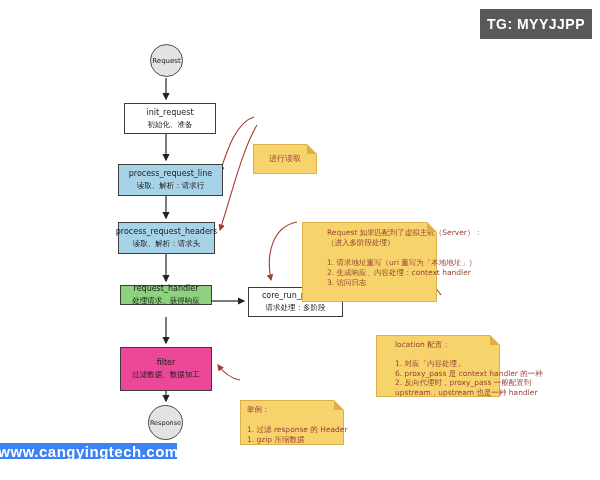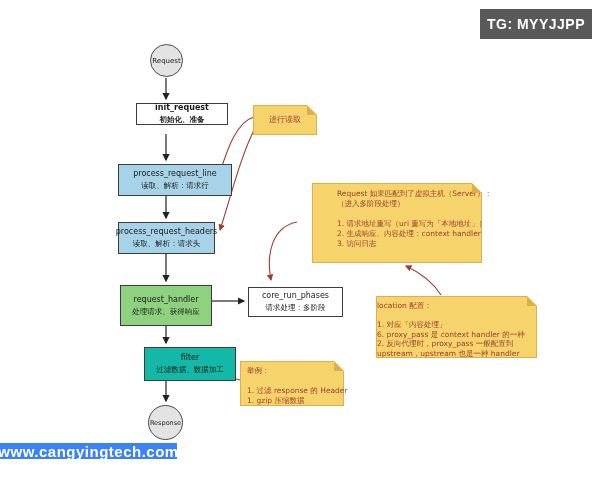--- a/index.html
+++ b/index.html
@@ -27,42 +27,42 @@
   #start-circle { left:150px; top:44px; width:33px; height:33px; }
   #end-circle { left:148px; top:405px; width:35px; height:35px; font-size:6.5px; }
   
   .node {
     position:absolute; border:1px solid #3c3c3c; background:#fff;
     display:flex; flex-direction:column; align-items:center; justify-content:center;
     text-align:center; color:#1a1a1a; line-height:12px;
   }
   .node .node-name { font-size:8px; }
   .node .node-desc { font-size:7.5px; }
-  #node-init { left:136px; top:103px; width:92px; height:22px;font-weight:bold; }
-  #node-line { left:118px; top:164px; width:114px; height:32px; background:#a6d3e8; }
+  #node-init { left:124px; top:103px; width:92px; height:31px; }
+  #node-line { left:118px; top:164px; width:105px; height:32px; background:#a6d3e8; }
   #node-headers { left:118px; top:222px; width:97px; height:32px; background:#a6d3e8; }
-  #node-handler { left:120px; top:285px; width:92px; height:41px; background:#8ed17e; }
+  #node-handler { left:120px; top:285px; width:92px; height:20px; background:#8ed17e; }
   #node-core { left:248px; top:287px; width:95px; height:30px; }
-  #node-filter { left:120px; top:347px; width:92px; height:34px; background:#14b8a6;margin-left:24px; }
+  #node-filter { left:120px; top:347px; width:92px; height:44px; background:#ec4899; }
   
   .note {
     position:absolute; background:#f6d36b; border:1px solid #dcb149;
-    color:#993f33; font-size:7.5px; padding:5px 6px; line-height:10px;
+    color:#993f33; font-size:7.5px; padding:5px 6px; line-height:10px;margin-top:39px;
   }
   .note::after {
     content:""; position:absolute; top:-1px; right:-1px; width:0; height:0;
     border-style:solid; border-width:0 10px 10px 0;
     border-color:#ffffff #ffffff #dcb045 #dcb045;
   }
   .note-line { min-height:10px; white-space:nowrap; }
   #read-note { left:253px; top:105px; width:64px; height:30px;
     display:flex; align-items:center; justify-content:center; font-size:8px; }
   #read-note .note-line { min-height:0; }
-  #server-note { left:312px; top:183px; width:170px; height:80px;padding-left:24px; }
-  #location-note { left:376px; top:296px; width:161px; height:62px; padding:4px 0; line-height:9.5px; }
+  #server-note { left:302px; top:183px; width:135px; height:80px;padding-left:24px; }
+  #location-note { left:376px; top:296px; width:124px; height:62px; padding:4px 18px; line-height:9.5px; }
   #location-note .note-line { min-height:9.5px; }
   #example-note { left:240px; top:361px; width:104px; height:45px; padding:4px 6px; }
   
   #arrows { position:absolute; left:0; top:0; width:600px; height:480px; pointer-events:none; }
 </style>
 </head>
 <body>
 
 <div id="canvas">
 

